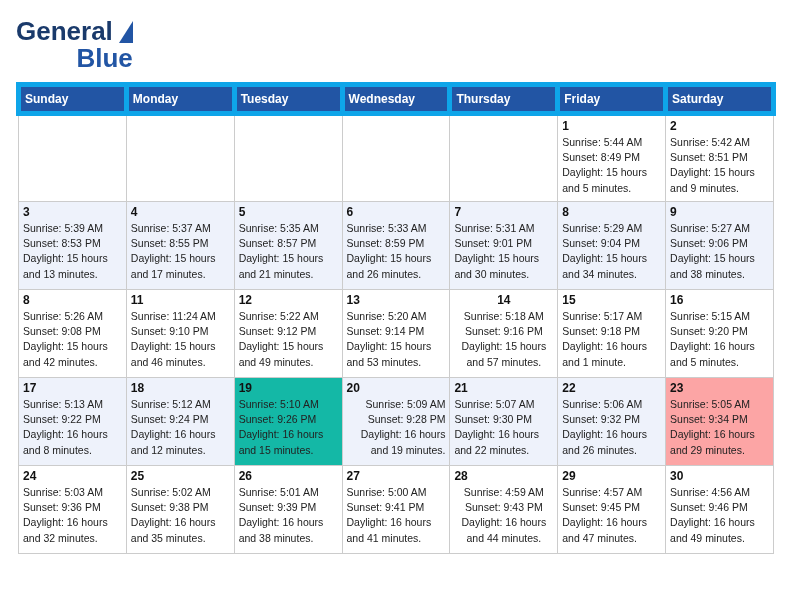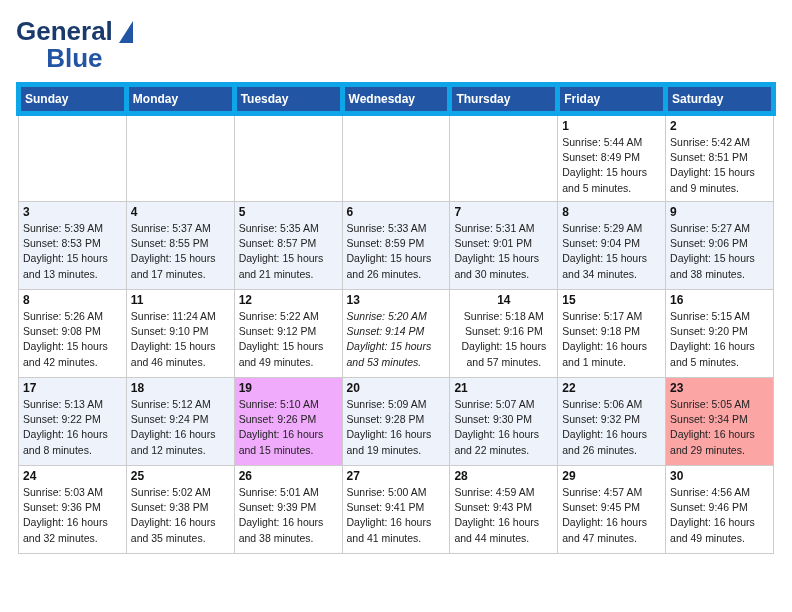--- a/index.html
+++ b/index.html
@@ -12,21 +12,21 @@
     }
     .header {
       display: flex;
       align-items: flex-start;
       justify-content: space-between;
       margin-bottom: 8px;
     }
     .logo {
       display: flex;
       flex-direction: column;
-      align-items: center;
+      align-items: flex-end;
     }
     .logo-row {
       display: flex;
       align-items: center;
       gap: 4px;
     }
     .logo-triangle {
       width: 0;
       height: 0;
       border-left: 14px solid transparent;
@@ -210,21 +210,21 @@
         </td>
         <td style="background: rgb(255, 255, 255);">
           <span class="day-num">12</span>
           <div class="day-info" style="white-space: pre-line;">Sunrise: 5:22 AM
 Sunset: 9:12 PM
 Daylight: 15 hours
 and 49 minutes.</div>
         </td>
         <td style="background: rgb(255, 255, 255);">
           <span class="day-num">13</span>
-          <div class="day-info" style="white-space: pre-line; font-style: italic;">Sunrise: 5:20 AM
+          <div class="day-info" style="white-space: pre-line;">Sunrise: 5:20 AM
 Sunset: 9:14 PM
 Daylight: 15 hours
 and 53 minutes.</div>
         </td>
         <td style="background: rgb(255, 255, 255); text-align: center;">
           <span class="day-num">14</span>
           <div class="day-info" style="white-space: pre-line;">Sunrise: 5:18 AM
 Sunset: 9:16 PM
 Daylight: 15 hours
 and 57 minutes.</div>
@@ -252,30 +252,30 @@
 Daylight: 16 hours
 and 8 minutes.</div>
         </td>
         <td style="background: rgb(238, 242, 251);">
           <span class="day-num">18</span>
           <div class="day-info" style="white-space: pre-line;">Sunrise: 5:12 AM
 Sunset: 9:24 PM
 Daylight: 16 hours
 and 12 minutes.</div>
         </td>
-        <td style="background: #f0abfc; margin-left: 8px;">
+        <td style="background: #14b8a6; margin-left: 8px;">
           <span class="day-num">19</span>
           <div class="day-info" style="white-space: pre-line;">Sunrise: 5:10 AM
 Sunset: 9:26 PM
 Daylight: 16 hours
 and 15 minutes.</div>
         </td>
         <td style="background: rgb(238, 242, 251);">
           <span class="day-num">20</span>
-          <div class="day-info" style="white-space: pre-line;">Sunrise: 5:09 AM
+          <div class="day-info" style="white-space: pre-line; text-align: right;">Sunrise: 5:09 AM
 Sunset: 9:28 PM
 Daylight: 16 hours
 and 19 minutes.</div>
         </td>
         <td style="background: rgb(238, 242, 251);">
           <span class="day-num">21</span>
           <div class="day-info" style="white-space: pre-line;">Sunrise: 5:07 AM
 Sunset: 9:30 PM
 Daylight: 16 hours
 and 22 minutes.</div>
@@ -319,21 +319,21 @@
         </td>
         <td style="background: rgb(255, 255, 255);">
           <span class="day-num">27</span>
           <div class="day-info" style="white-space: pre-line;">Sunrise: 5:00 AM
 Sunset: 9:41 PM
 Daylight: 16 hours
 and 41 minutes.</div>
         </td>
         <td style="background: rgb(255, 255, 255);">
           <span class="day-num">28</span>
-          <div class="day-info" style="white-space: pre-line;">Sunrise: 4:59 AM
+          <div class="day-info" style="white-space: pre-line; text-align: center;">Sunrise: 4:59 AM
 Sunset: 9:43 PM
 Daylight: 16 hours
 and 44 minutes.</div>
         </td>
         <td style="background: rgb(255, 255, 255);">
           <span class="day-num">29</span>
           <div class="day-info" style="white-space: pre-line;">Sunrise: 4:57 AM
 Sunset: 9:45 PM
 Daylight: 16 hours
 and 47 minutes.</div>

